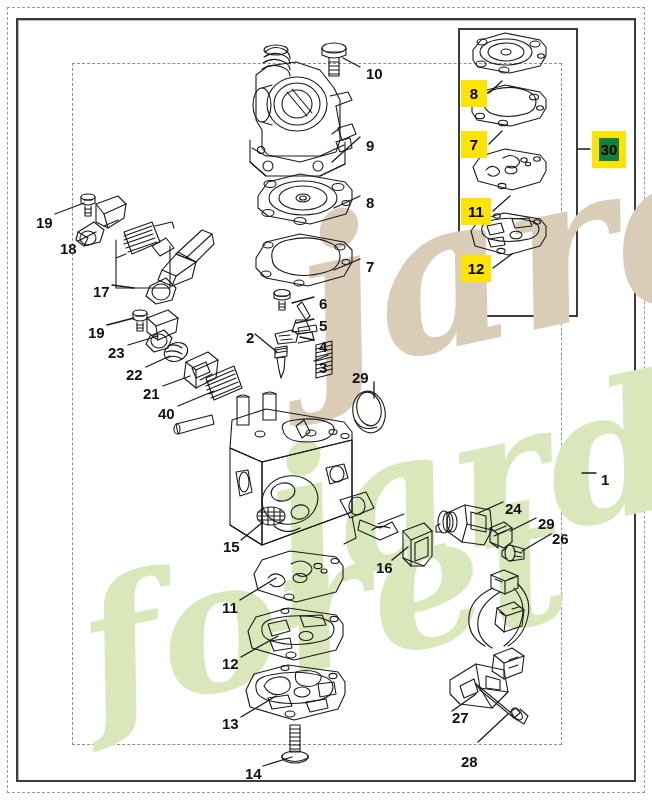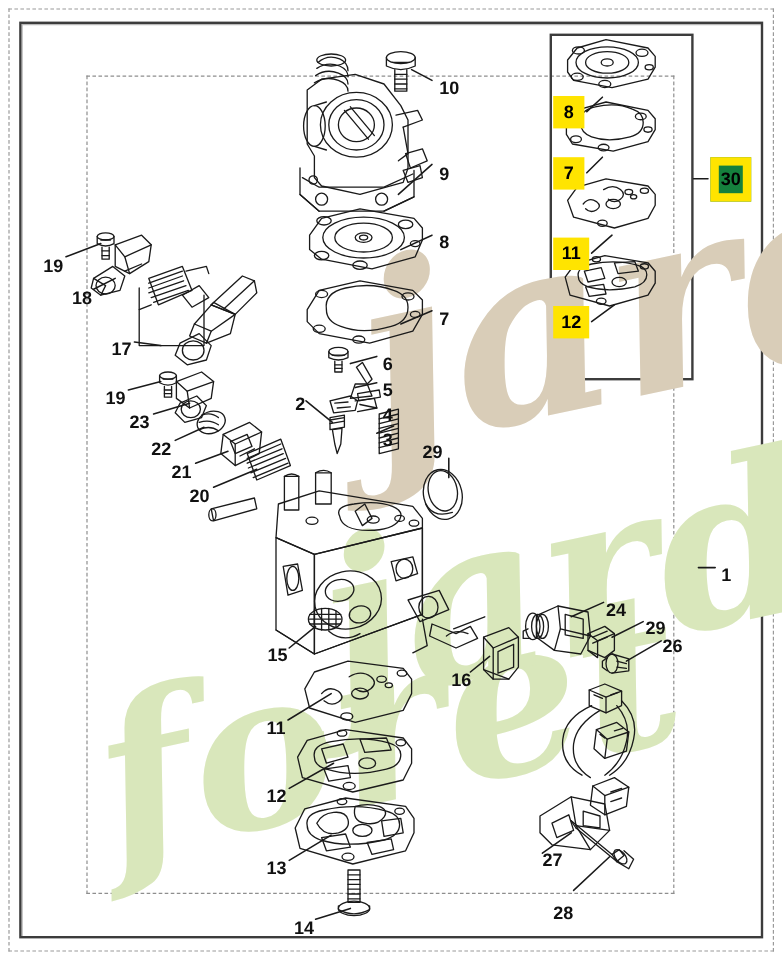--- a/index.html
+++ b/index.html
@@ -562,21 +562,21 @@
       <div class="lbl" style="left: 222px; top: 600px;">11</div>
       <div class="lbl" style="left: 222px; top: 656px;">12</div>
       <div class="lbl" style="left: 222px; top: 716px;">13</div>
       <div class="lbl" style="left: 245px; top: 766px;">14</div>
       <div class="lbl" style="left: 223px; top: 539px;">15</div>
       <div class="lbl" style="left: 376px; top: 560px;">16</div>
       <div class="lbl" style="left: 93px; top: 284px;">17</div>
       <div class="lbl" style="left: 60px; top: 241px;">18</div>
       <div class="lbl" style="left: 36px; top: 215px;">19</div>
       <div class="lbl" style="left: 88px; top: 325px;">19</div>
-      <div class="lbl" style="left: 158px; top: 406px;">20</div>
+      <div class="lbl" style="left: 158px; top: 406px;">40</div>
       <div class="lbl" style="left: 143px; top: 386px;">21</div>
       <div class="lbl" style="left: 126px; top: 367px;">22</div>
       <div class="lbl" style="left: 108px; top: 345px;">23</div>
       <div class="lbl" style="left: 505px; top: 501px;">24</div>
       <div class="lbl" style="left: 538px; top: 516px;">29</div>
       <div class="lbl" style="left: 552px; top: 531px;">26</div>
       <div class="lbl" style="left: 432px; top: 710px; margin-left: 20px;">27</div>
       <div class="lbl" style="left: 461px; top: 754px;">28</div>
       <div class="lbl" style="left: 352px; top: 370px;">29</div>
     </div>

